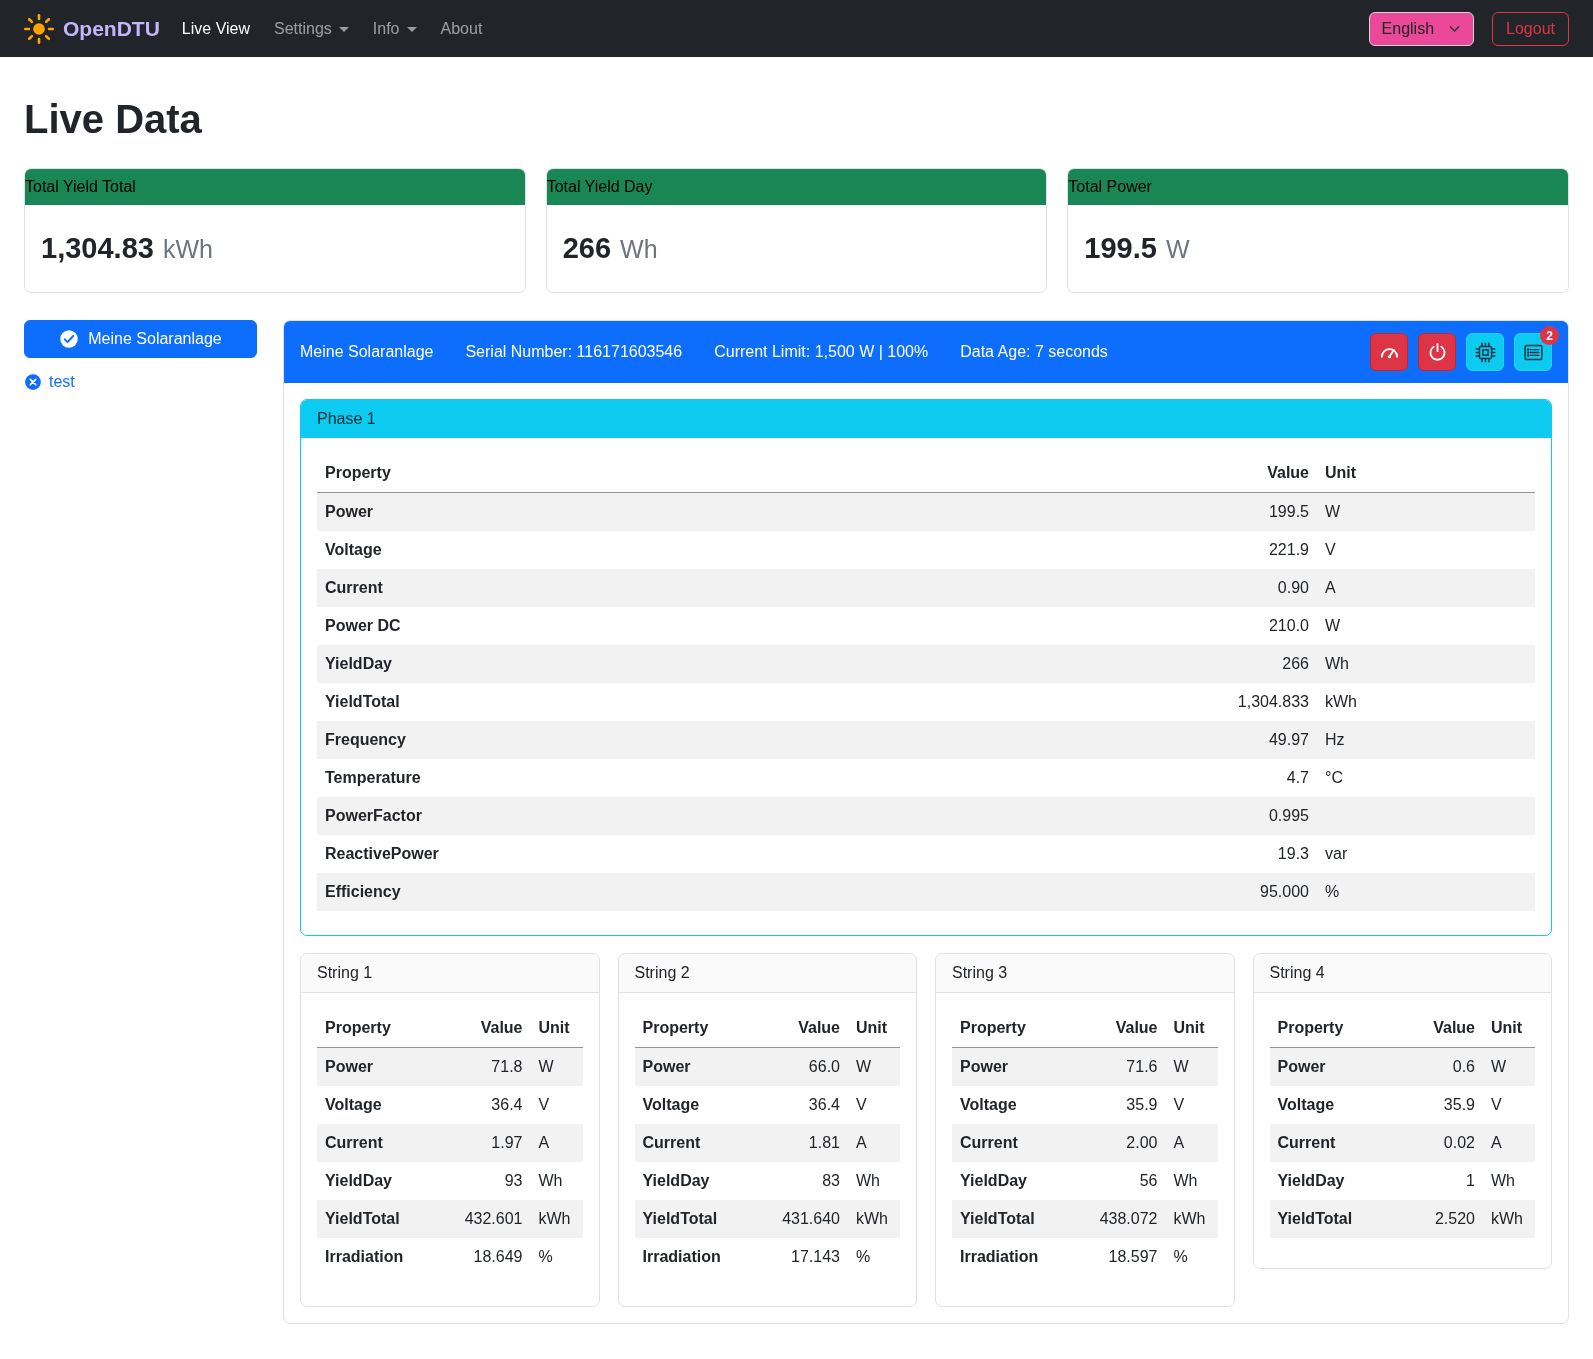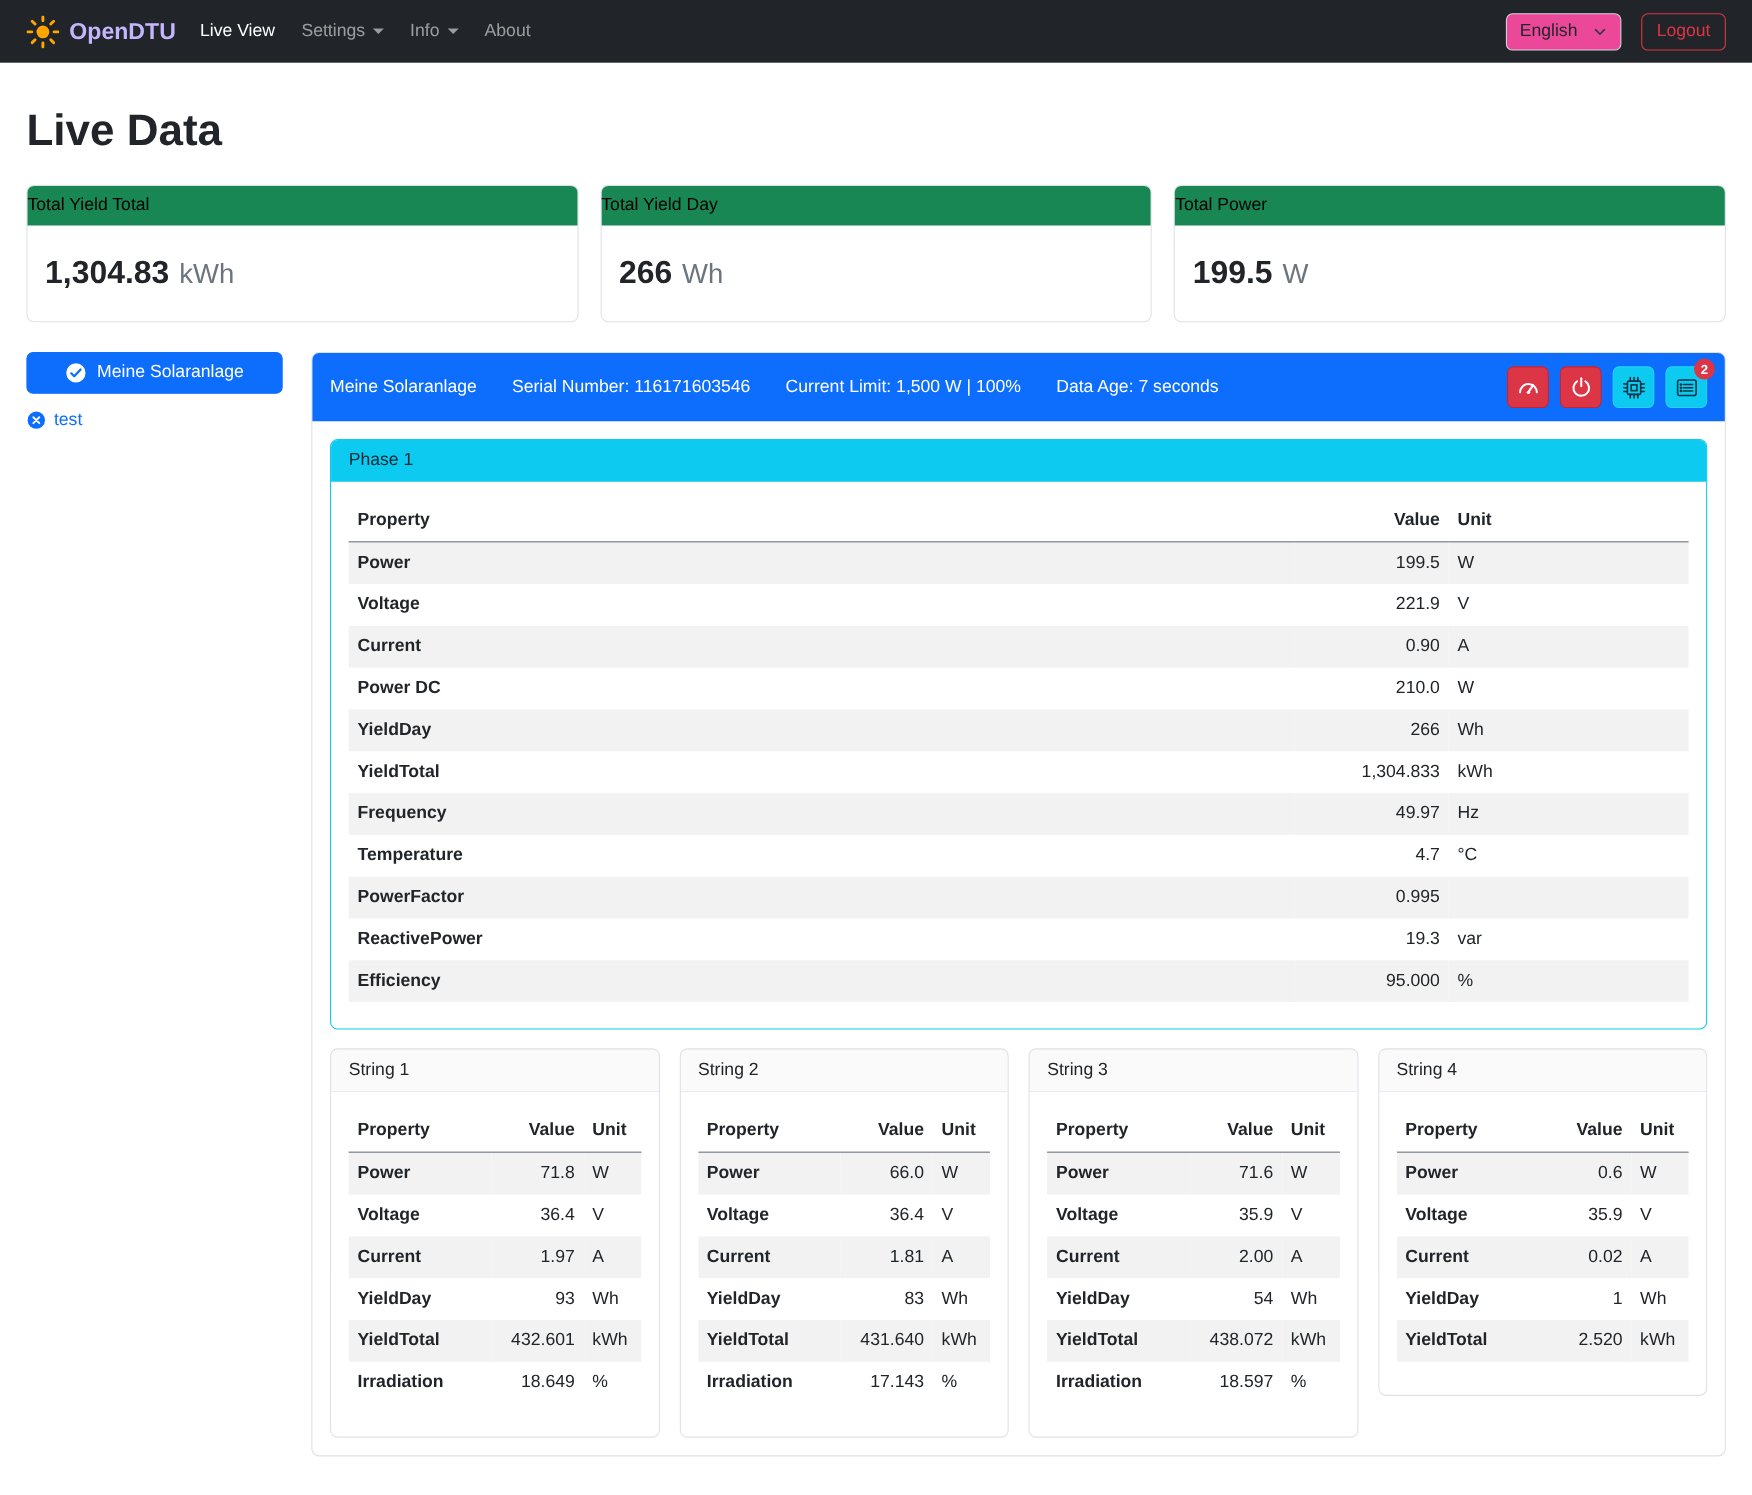--- a/index.html
+++ b/index.html
@@ -413,21 +413,21 @@
                       <td class="val">35.9</td>
                       <td class="unit">V</td>
                     </tr>
                     <tr>
                       <th>Current</th>
                       <td class="val">2.00</td>
                       <td class="unit">A</td>
                     </tr>
                     <tr>
                       <th>YieldDay</th>
-                      <td class="val">54</td>
+                      <td class="val">56</td>
                       <td class="unit">Wh</td>
                     </tr>
                     <tr>
                       <th>YieldTotal</th>
                       <td class="val">438.072</td>
                       <td class="unit">kWh</td>
                     </tr>
                     <tr>
                       <th>Irradiation</th>
                       <td class="val">18.597</td>

